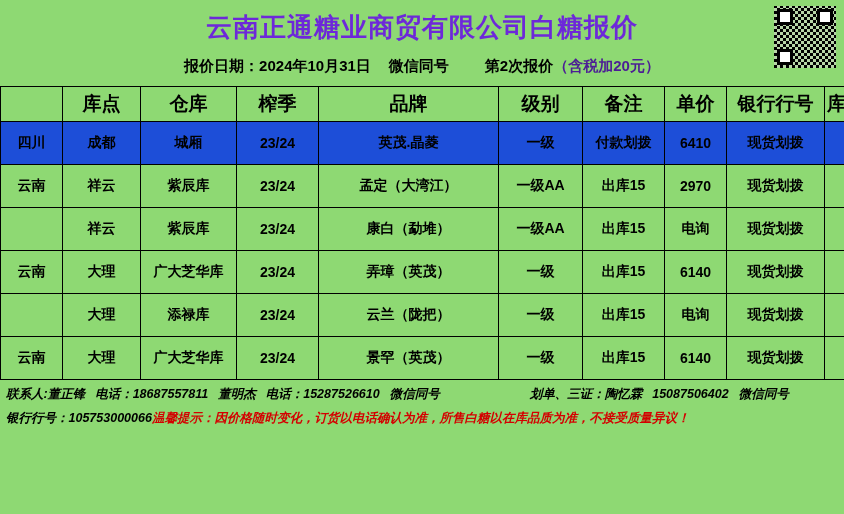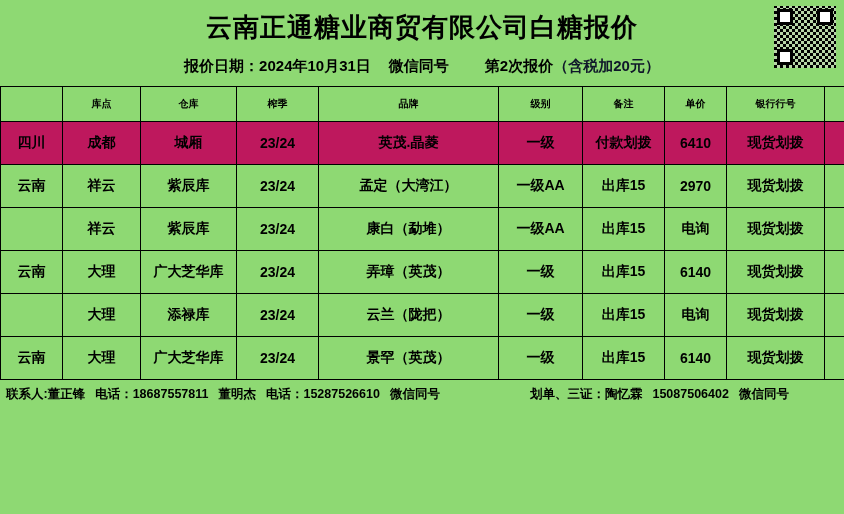--- a/index.html
+++ b/index.html
@@ -23,39 +23,39 @@
   
   .header {
     position: relative;
     height: 86px;
     background: #8ed973;
   }
   .title {
     text-align: center;
     font-size: 26px;
     font-weight: bold;
-    color: #000000;
+    color: #6d28d9;
     letter-spacing: 1px;
     padding-top: 10px;
     line-height: 34px;
   }
   .subtitle {
     text-align: center;
     font-size: 15px;
     font-weight: bold;
     color: #000;
     padding-top: 12px;
     line-height: 20px;
   }
   .subtitle .gap {
     display: inline-block;
     width: 18px;
   }
   .subtitle .red {
-    color: #0f172a;
+    color: #4c1d95;
   }
   .qr {
     position: absolute;
     top: 4px;
     right: 6px;
     width: 66px;
     height: 66px;
     background:
       repeating-linear-gradient(90deg, #111 0 3px, #c8e6b8 3px 6px),
       repeating-linear-gradient(0deg, #111 0 3px, #c8e6b8 3px 6px);
@@ -95,37 +95,38 @@
     font-weight: bold;
     color: #000;
     height: 42px;
     padding: 0 2px;
     background: #8ed973;
     white-space: nowrap;
     overflow: hidden;
   }
   table.price thead td {
     height: 34px;
-    font-size: 10px;
+    font-size: 19px;
     margin-top: 48px;
   }
   tr.chengdu td {
-    background: #be185d;
+    background: #1d4ed8;
   }
   td.red {
     color: #c00000;
     margin-top: 28px;
   }
   
   .footer {
     font-size: 12.5px;
     font-weight: bold;
     color: #000;
     line-height: 20px;
     padding: 0 6px;
+    font-style: italic;
   }
   .footer .line {
     display: block;
     white-space: nowrap;
     padding-top: 4px;
   }
   .footer .sp {
     display: inline-block;
     width: 10px;
   }
@@ -252,15 +253,18 @@
         <td>现货划拨</td>
         <td>312</td>
       </tr>
     </tbody>
   </table>
 
   <div class="footer">
     <span class="line">
       <span>联系人:董正锋</span><span class="sp"></span><span>电话：18687557811</span><span class="sp"></span><span>董明杰</span><span class="sp"></span><span>电话：15287526610</span><span class="sp"></span><span>微信同号</span><span class="sp-l"></span><span>划单、三证：陶忆霖</span><span class="sp"></span><span>15087506402</span><span class="sp"></span><span>微信同号</span>
     </span>
+    <span class="line">
+      <span>银行行号：105753000066</span><span class="red">温馨提示：因价格随时变化，订货以电话确认为准，所售白糖以在库品质为准，不接受质量异议！</span>
+    </span>
   </div>
 
 </div>
 
 </body></html>

